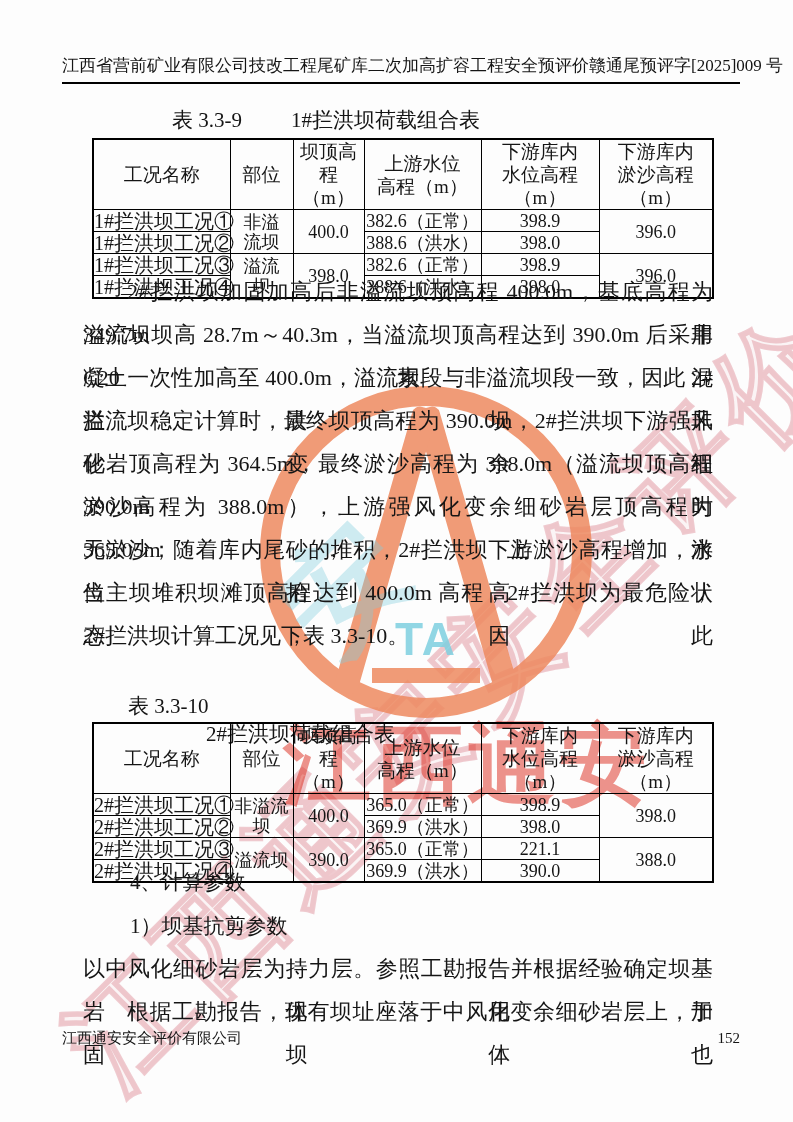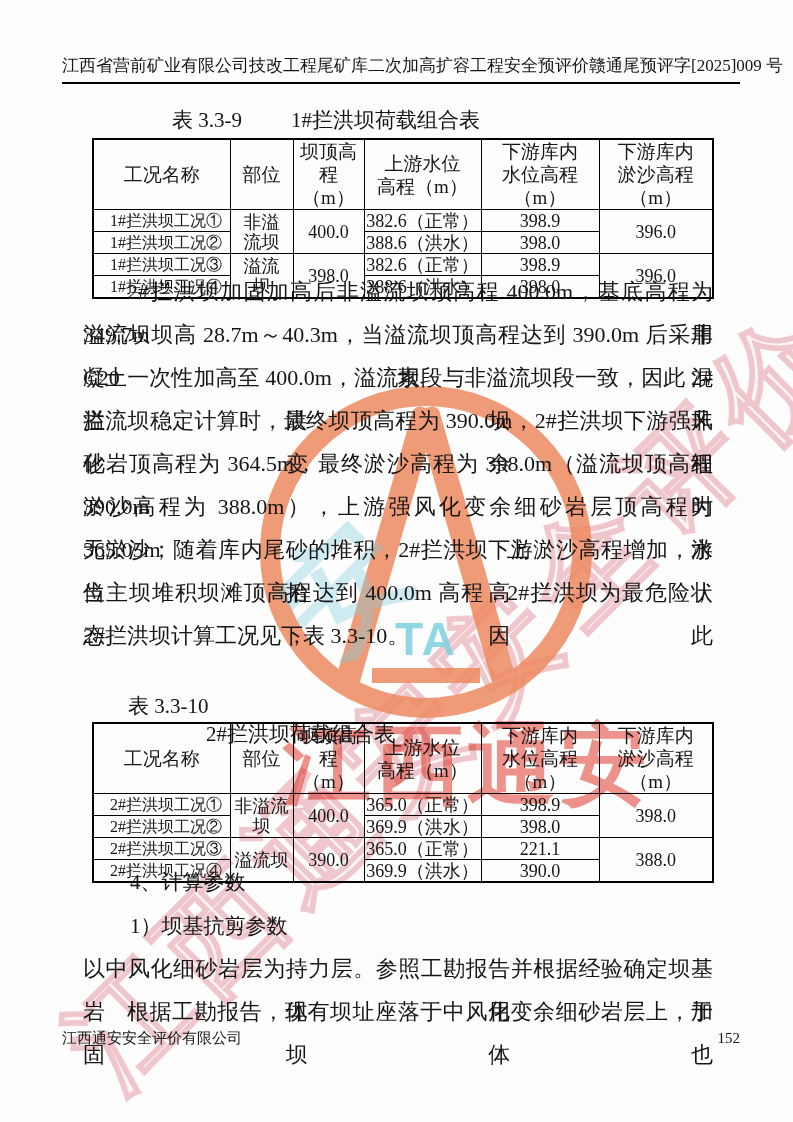--- a/index.html
+++ b/index.html
@@ -51,21 +51,21 @@
   .cap2 .cap-label { margin-left:36px; }
   .cap2 .cap-title { margin-left:114px; }
 
   table.tbl { left:92px; width:620px; border-collapse:collapse;
               table-layout:fixed; border:2px solid #000; }
   #t1 { top:138px; } #t2 { top:722px; }
   .tbl th, .tbl td { border:1px solid #000; text-align:center;
                      padding:0; white-space:pre-line; overflow:visible; }
   .tbl th { height:50px; font-weight:normal; font-size:19px; line-height:23px; }
   .tbl td { height:21px; font-size:18px; line-height:20px; }
-  .tbl td.name { text-align:left; padding-left:16px; font-size:16px; white-space:nowrap; }
+  .tbl td.name { text-align:left; padding-left:0; font-size:20px; white-space:nowrap; }
 
   .para { width:630px; font-size:22px; }
   .p1 { left:83px; top:270px; }
   .p2 { left:83px; top:947px; }
   .ln { height:43px; line-height:43px; white-space:nowrap; }
   .ln.just { white-space:normal; text-align:justify; text-align-last:justify; }
   .ln.indent { text-indent:44px; }
 
   .item { left:130px; font-size:21px; }
   .item1 { top:868px; }

